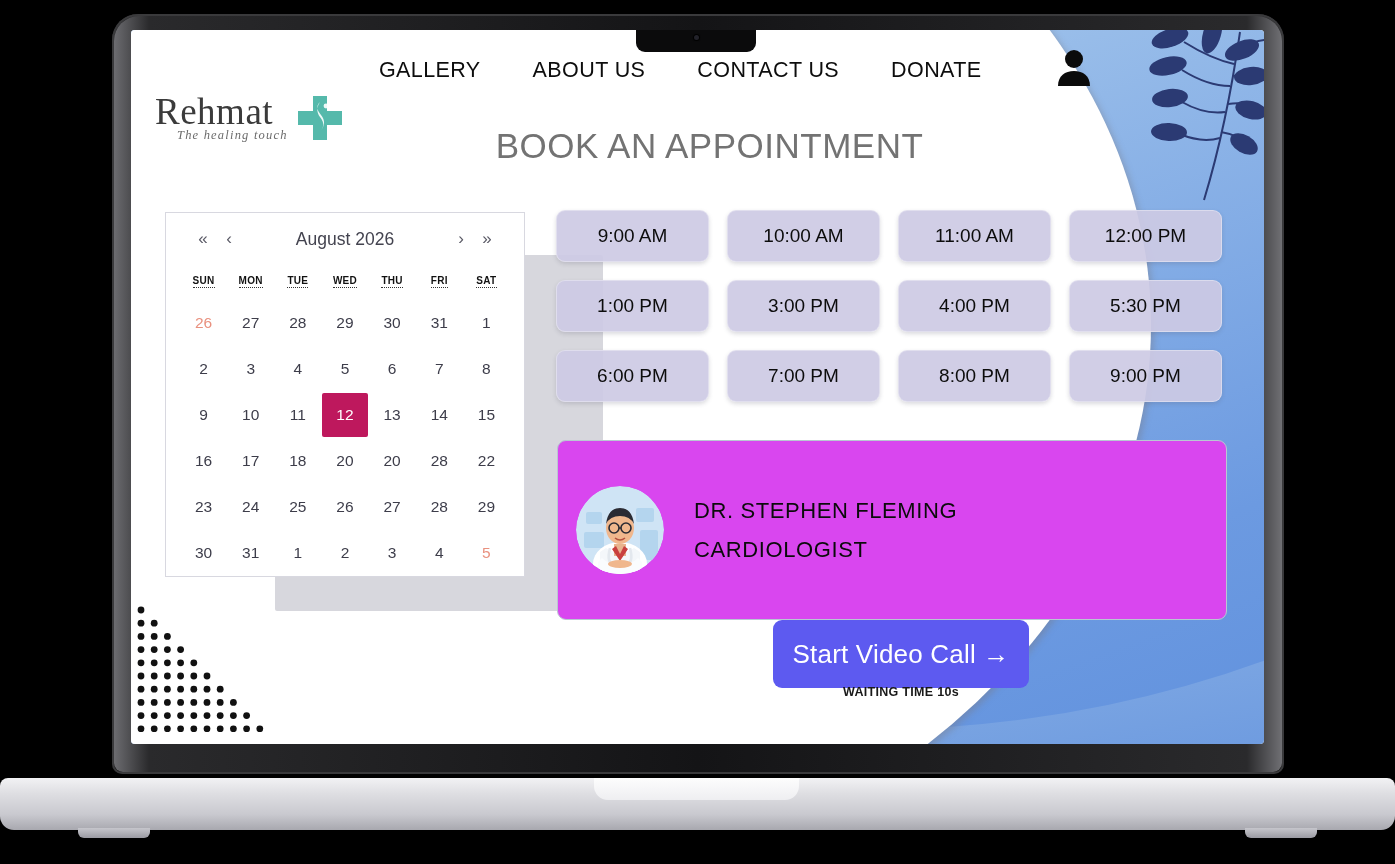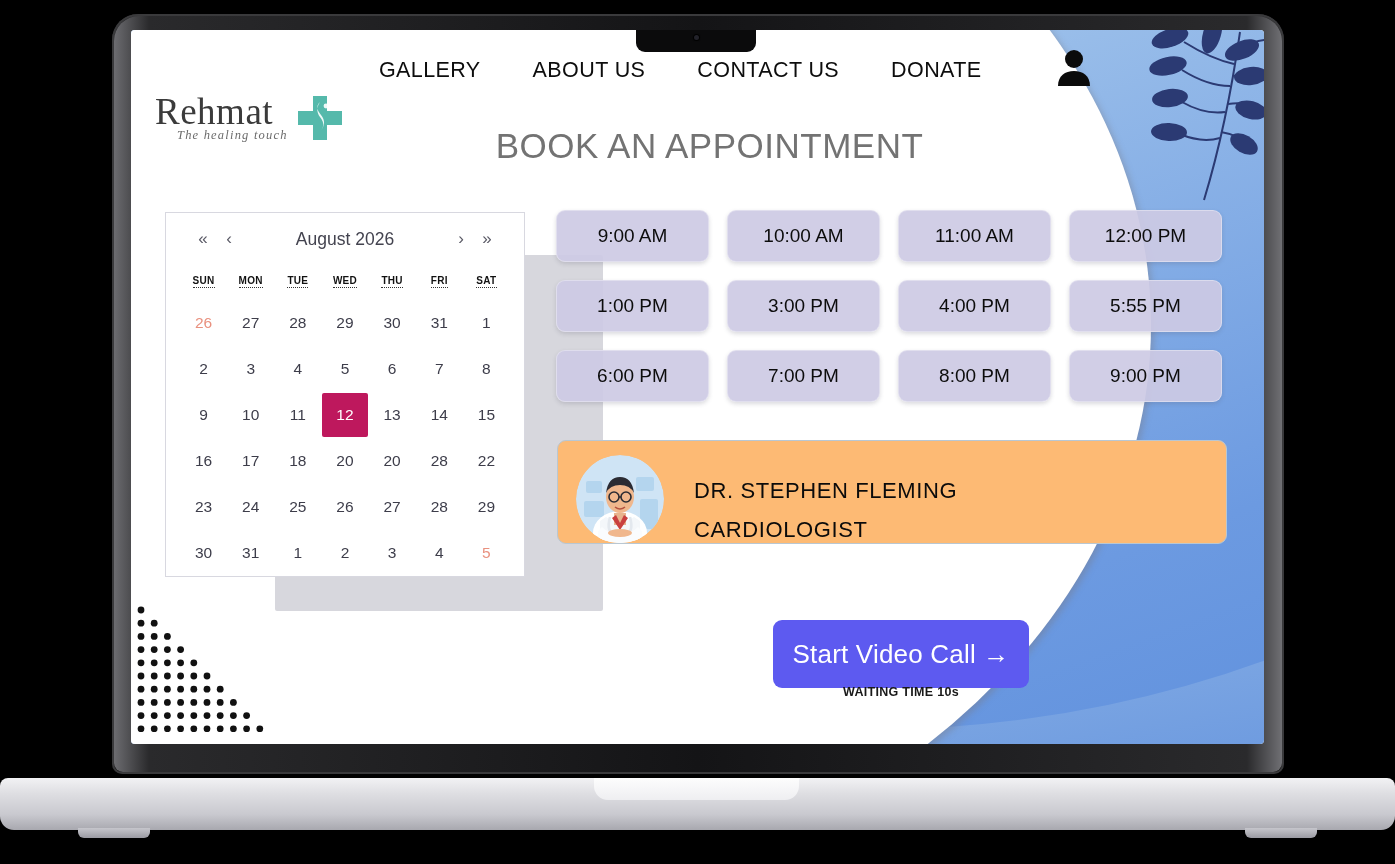--- a/index.html
+++ b/index.html
@@ -141,23 +141,23 @@
   .slot{
     height:52px; border-radius:9px; background:rgba(205,202,228,0.92);
     display:flex; align-items:center; justify-content:center;
     font-size:19px; color:#0c0c0c; cursor:pointer;
     box-shadow:0 2px 4px rgba(90,90,110,.22);
     border:1px solid rgba(255,255,255,.35);
   }
 
   
   .doc-card{
-    position:absolute; left:426px; top:410px; width:670px; height:104px;
-    background:#fdba74; border:1px solid #b9c7d2; border-radius:9px;
-    z-index:21; display:flex; align-items:flex-end; padding-left:18px;
+    position:absolute; left:426px; top:410px; width:670px; height:180px;
+    background:#d946ef; border:1px solid #b9c7d2; border-radius:9px;
+    z-index:21; display:flex; align-items:center; padding-left:18px;
   }
   .doc-avatar{ width:88px; height:88px; border-radius:50%; overflow:hidden; flex:none; }
   .doc-text{ margin-left:30px; }
   .doc-name{ font-size:22px; color:#0b0b0b; letter-spacing:.6px; }
   .doc-role{ font-size:22px; color:#0b0b0b; letter-spacing:.6px; margin-top:13px; }
 
   
   .cta{
     position:absolute; left:642px; top:590px; width:256px; height:68px;
     background:#5d5af0; color:#fff; border:none; border-radius:9px;
@@ -319,21 +319,21 @@
     </div>
 
     <div class="slots" id="slot-grid">
         <div class="slot">9:00 AM</div>
         <div class="slot">10:00 AM</div>
         <div class="slot">11:00 AM</div>
         <div class="slot">12:00 PM</div>
         <div class="slot">1:00 PM</div>
         <div class="slot">3:00 PM</div>
         <div class="slot">4:00 PM</div>
-        <div class="slot">5:55 PM</div>
+        <div class="slot">5:30 PM</div>
         <div class="slot">6:00 PM</div>
         <div class="slot">7:00 PM</div>
         <div class="slot">8:00 PM</div>
         <div class="slot">9:00 PM</div>
       </div>
 
     <div class="doc-card">
       <div class="doc-avatar">
         <svg viewBox="0 0 88 88">
           <circle cx="44" cy="44" r="44" fill="#cfe4f5"></circle>

